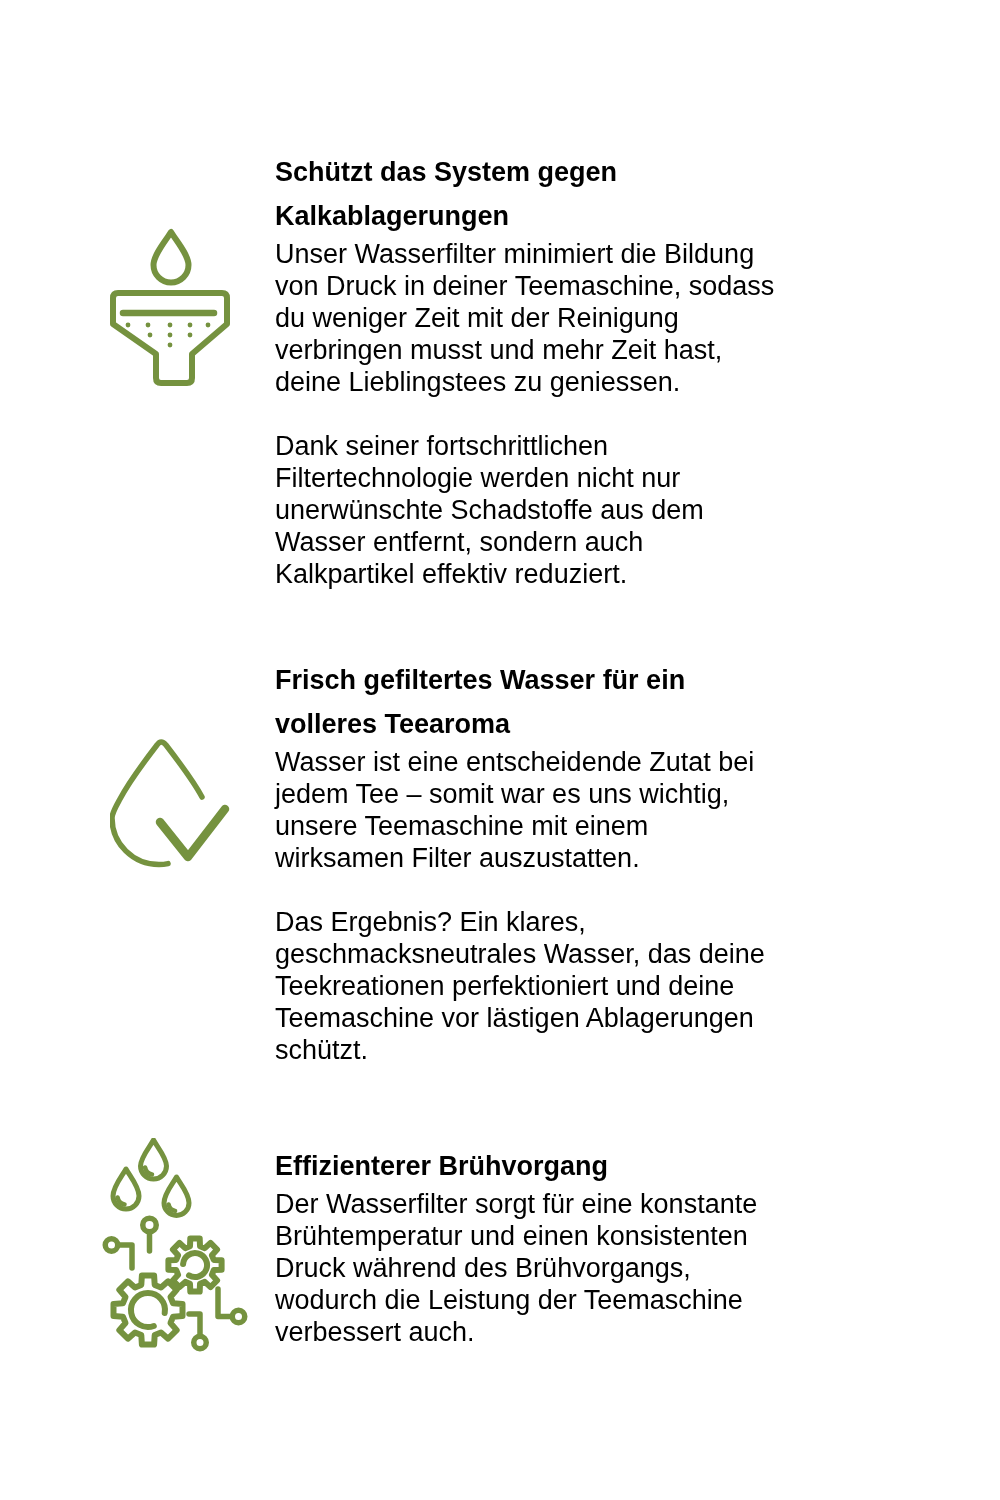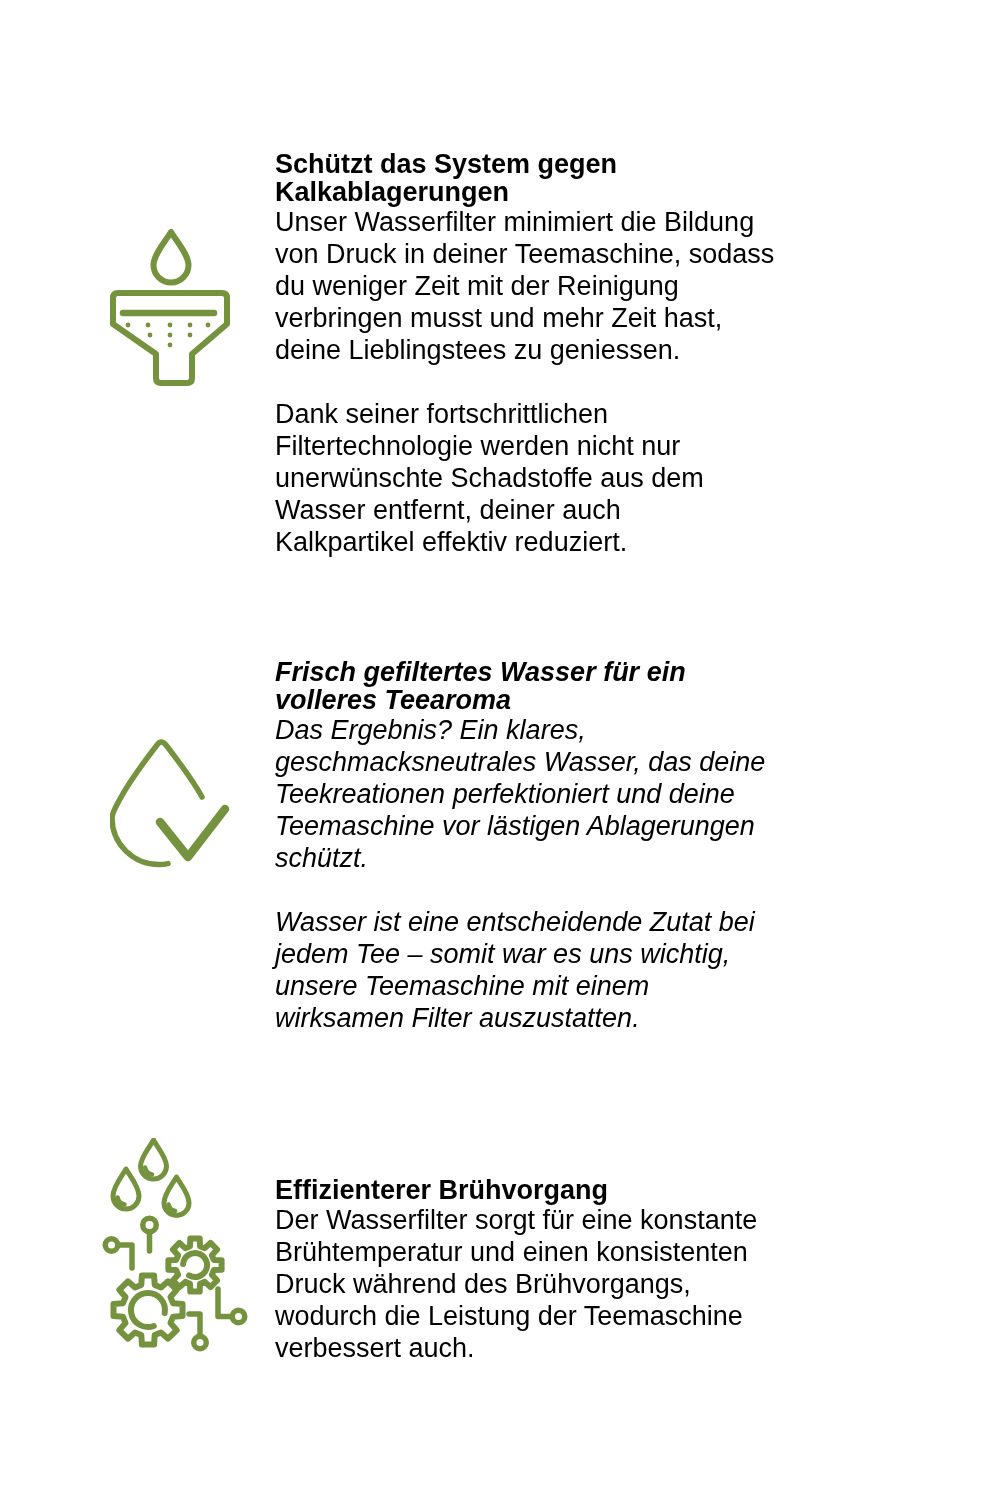--- a/index.html
+++ b/index.html
@@ -14,21 +14,21 @@
   .feature-text {
     position:absolute;
     left:275px;
     width:690px;
     font-size:27px;
     line-height:32px;
   }
   .feature-text h2 {
     margin:0;
     font-size:27px;
-    line-height:28px;
+    line-height:44px;
     font-weight:bold;
     white-space:pre-line;
   }
   .feature-text p {
     margin:0 0 32px 0;
     white-space:pre-line;
   }
   .feature-icon {
     position:absolute;
     color:var(--accent,#75923f);
@@ -67,42 +67,42 @@
     <h2>Schützt das System gegen
 Kalkablagerungen</h2>
     <p>Unser Wasserfilter minimiert die Bildung
 von Druck in deiner Teemaschine, sodass
 du weniger Zeit mit der Reinigung
 verbringen musst und mehr Zeit hast,
 deine Lieblingstees zu geniessen.</p>
     <p>Dank seiner fortschrittlichen
 Filtertechnologie werden nicht nur
 unerwünschte Schadstoffe aus dem
-Wasser entfernt, deiner auch
+Wasser entfernt, sondern auch
 Kalkpartikel effektiv reduziert.</p>
   </div>
 
   <div class="feature-icon" style="left:110px; top:735px;">
     <svg width="125" height="135" viewBox="0 0 125 135" aria-hidden="true">
       <path class="stroke" stroke-width="5.5" d="M92 62 C84 47 66 23 56 10 Q51 4 47 10 C37 23 19 47 10 64 C5 73 2 78 2 83 C2 108.7 23 129.5 49 129.5 C52.2 129.5 55.2 129.2 58 128.6"></path>
       <path class="stroke" stroke-width="8.5" d="M50 87 L78 122 L115 74"></path>
     </svg>
   </div>
-  <div class="feature-text" style="top:658px;font-style:italic;">
+  <div class="feature-text" style="top:658px;">
     <h2>Frisch gefiltertes Wasser für ein
 volleres Teearoma</h2>
+    <p>Wasser ist eine entscheidende Zutat bei
+jedem Tee – somit war es uns wichtig,
+unsere Teemaschine mit einem
+wirksamen Filter auszustatten.</p>
     <p>Das Ergebnis? Ein klares,
 geschmacksneutrales Wasser, das deine
 Teekreationen perfektioniert und deine
 Teemaschine vor lästigen Ablagerungen
 schützt.</p>
-    <p>Wasser ist eine entscheidende Zutat bei
-jedem Tee – somit war es uns wichtig,
-unsere Teemaschine mit einem
-wirksamen Filter auszustatten.</p>
   </div>
 
   <div class="feature-icon" style="left:100px; top:1138px;">
     <svg width="150" height="215" viewBox="0 0 150 215" aria-hidden="true">
 
       <path class="stroke" stroke-width="5" d="M53.5 2 C50 8.5 40.5 19.5 40.5 28 A13 13 0 1 0 66.5 28 C66.5 19.5 57 8.5 53.5 2 Z"></path>
       <path class="stroke" stroke-width="4.5" d="M45.1 29.5 A8.5 8.5 0 0 0 52 36.4"></path>
       <path class="stroke" stroke-width="5" d="M26 31 C22.5 37.5 13 48.5 13 58 A13 13 0 1 0 39 58 C39 48.5 29.5 37.5 26 31 Z"></path>
       <path class="stroke" stroke-width="4.5" d="M17.6 59.5 A8.5 8.5 0 0 0 24.5 66.4"></path>
       <path class="stroke" stroke-width="5" d="M76.5 39 C73 45.5 64 55.5 64 65 A12.5 12.5 0 1 0 89 65 C89 55.5 80 45.5 76.5 39 Z"></path>
@@ -116,21 +116,21 @@
       <circle class="stroke" stroke-width="5.5" cx="100" cy="204.5" r="6.25"></circle>
       <path class="stroke" stroke-width="5.5" d="M118 151 L118 178.5 L132 178.5"></path>
       <circle class="stroke" stroke-width="5.5" cx="138.5" cy="178.5" r="6.25"></circle>
 
       <path class="stroke" stroke-width="6" d="M90.0 108.2 L90.3 100.4 L99.7 100.4 L100.0 108.2 L104.8 110.1 L110.5 104.9 L117.1 111.5 L111.9 117.3 L113.8 122.0 L121.6 122.3 L121.6 131.7 L113.8 132.0 L111.9 136.8 L117.1 142.5 L110.5 149.1 L104.8 143.9 L100.0 145.8 L99.7 153.6 L90.3 153.6 L90.0 145.8 L85.3 143.9 L79.5 149.1 L72.9 142.5 L78.1 136.8 L76.2 132.0 L68.4 131.7 L68.4 122.3 L76.2 122.0 L78.1 117.3 L72.9 111.5 L79.5 104.9 L85.2 110.1 Z"></path>
       <path class="stroke" stroke-width="6" d="M83.1 126 A12 12 0 1 1 89 137.4"></path>
       <path class="stroke" stroke-width="6" d="M41.3 146.9 L41.9 137.5 L54.1 137.5 L54.7 146.9 L61.0 149.5 L68.1 143.3 L76.7 151.9 L70.5 159.0 L73.1 165.3 L82.5 165.9 L82.5 178.1 L73.1 178.7 L70.5 185.0 L76.7 192.1 L68.1 200.7 L61.0 194.5 L54.7 197.1 L54.1 206.5 L41.9 206.5 L41.3 197.1 L35.0 194.5 L27.9 200.7 L19.3 192.1 L25.5 185.0 L22.9 178.7 L13.5 178.1 L13.5 165.9 L22.9 165.3 L25.5 159.0 L19.3 151.9 L27.9 143.3 L35.0 149.5 Z"></path>
       <path class="stroke" stroke-width="6" d="M53.8 188 A17 17 0 1 1 64.7 175"></path>
     </svg>
   </div>
-  <div class="feature-text" style="top:1176px;">
+  <div class="feature-text" style="top:1144px;">
     <h2>Effizienterer Brühvorgang</h2>
     <p>Der Wasserfilter sorgt für eine konstante
 Brühtemperatur und einen konsistenten
 Druck während des Brühvorgangs,
 wodurch die Leistung der Teemaschine
 verbessert auch.</p>
   </div>
 
 </div>
 

